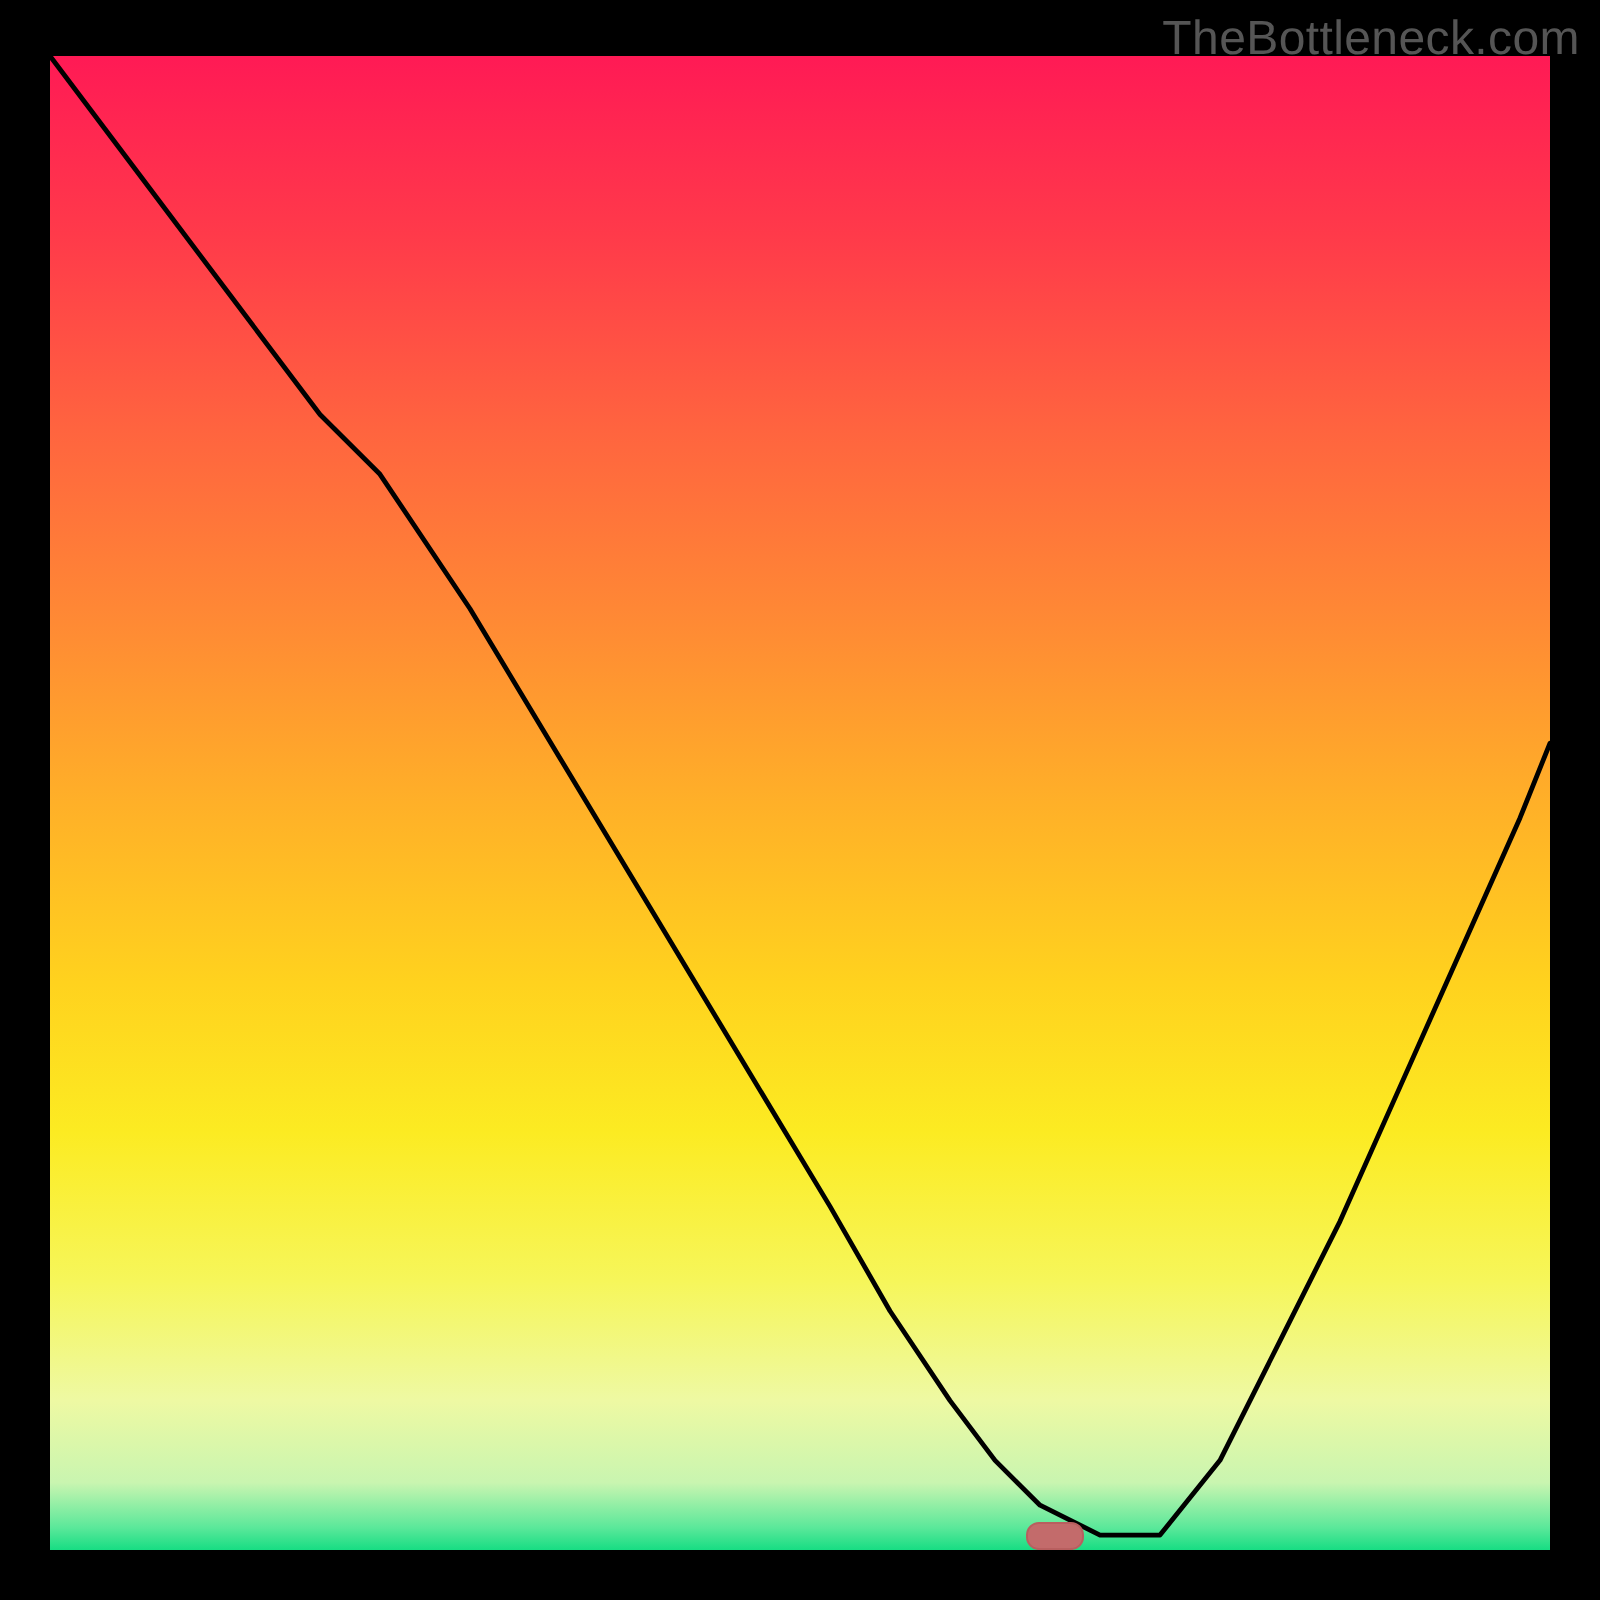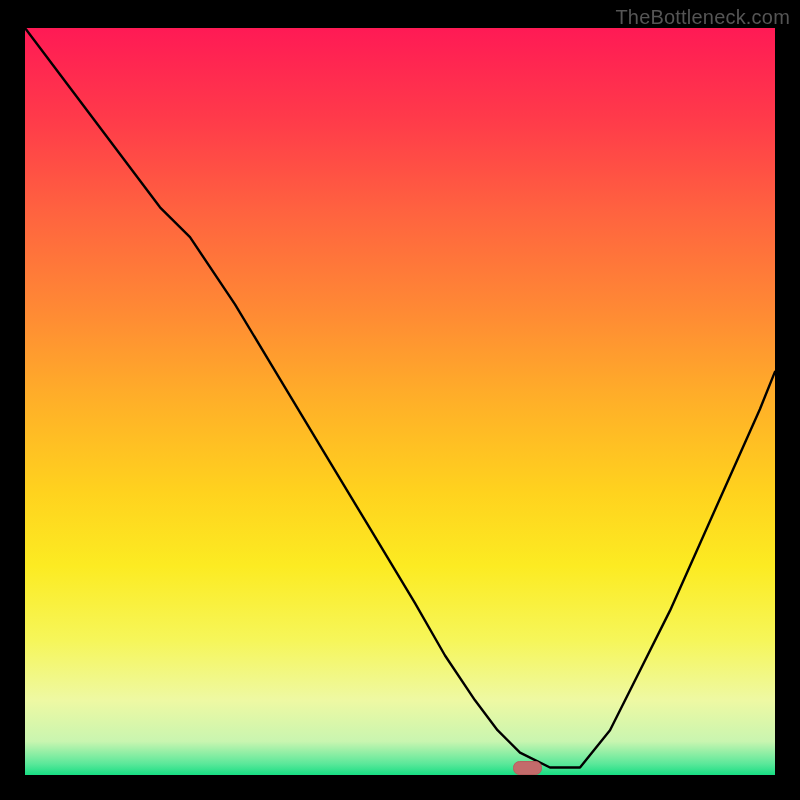--- a/index.html
+++ b/index.html
@@ -15,21 +15,21 @@
     position: relative;
     width: 800px;
     height: 800px;
     background: #000;
   }
   .watermark {
     position: absolute;
     top: 6px;
     right: 10px;
     color: #555;
-    font-size: 20px;
+    font-size: 24px;
     font-weight: 500;
     letter-spacing: 0.2px;
   }
   .plot {
     position: absolute;
     left: 25px;
     top: 28px;
     width: 750px;
     height: 747px;
     overflow: hidden;

